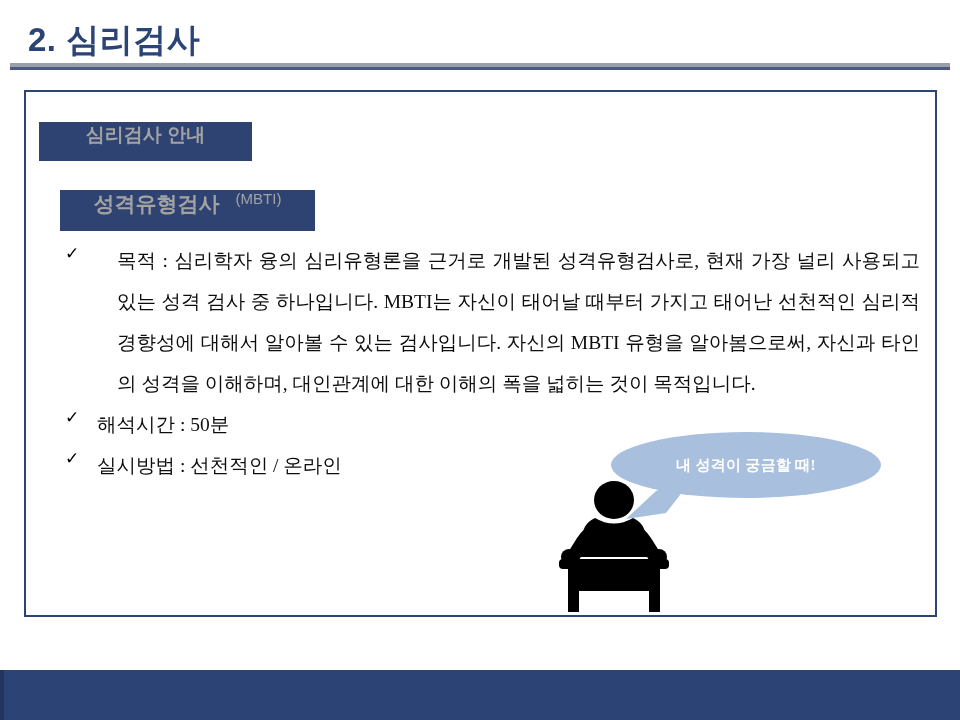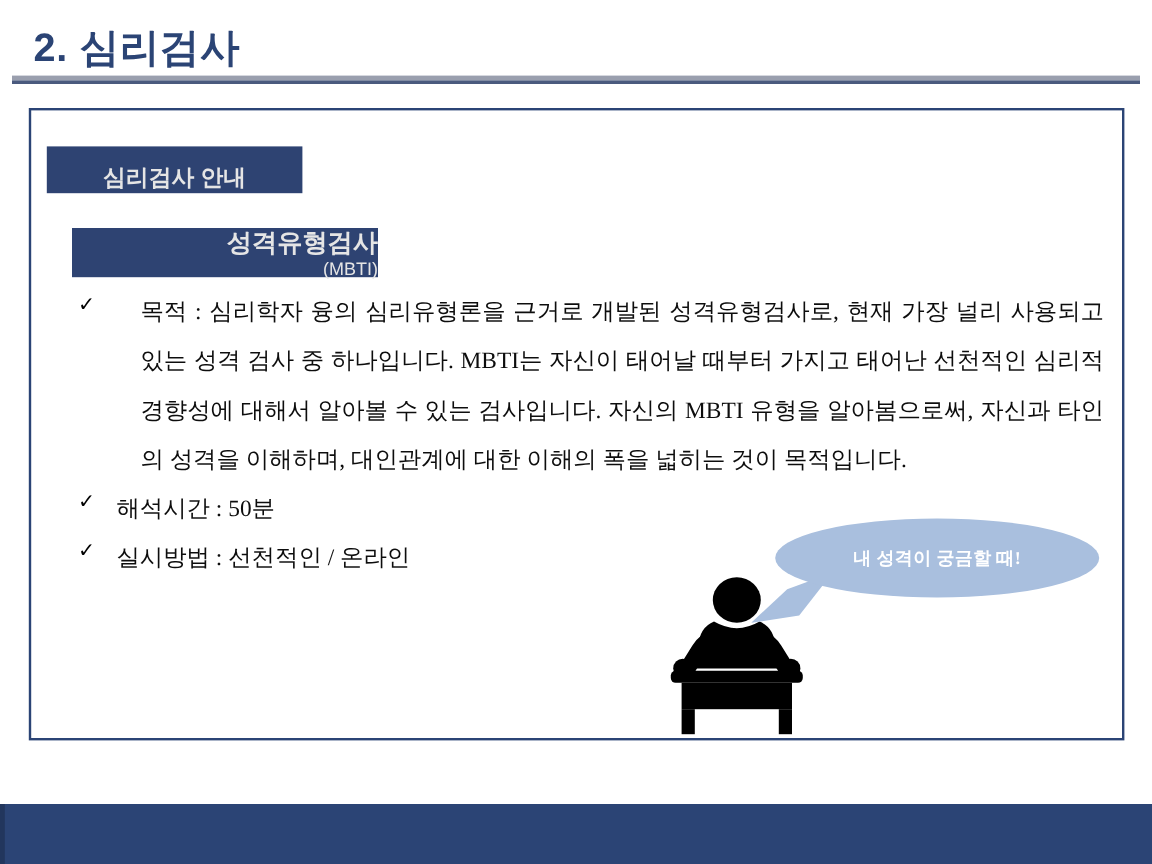--- a/index.html
+++ b/index.html
@@ -52,42 +52,41 @@
     height: 527px;
     border: 2px solid #2b4475;
     background: #ffffff;
     box-sizing: border-box;
   }
 
   
   .badge {
     position: absolute;
     background: #2e4372;
-    color: #e5e5e5;
+    color: #a3a3a3;
     font-family: "Liberation Sans", sans-serif;
     font-weight: bold;
     display: flex;
-    align-items: flex-end;
+    align-items: flex-start;
     justify-content: center;
     white-space: nowrap;
   }
   #badge-section {
     left: 13px;
     top: 30px;
     width: 213px;
     height: 39px;
     font-size: 19px;
   }
   #badge-test {
     left: 34px;
     top: 98px;
     width: 255px;
     height: 41px;
     font-size: 21px;
-    flex-direction: column;
   }
   #badge-test .badge-sub {
     font-size: 15px;
     font-weight: normal;
     margin-left: 16px;
   }
 
   
   #bullet-list {
     position: absolute;
@@ -124,21 +123,21 @@
     margin-left: 20px;
   }
   .bullet-text.single {
     text-align: left;
     white-space: nowrap;
   }
 
   
   #speech-bubble {
     position: absolute;
-    left: 620px;
+    left: 585px;
     top: 340px;
     width: 270px;
     height: 66px;
     background: #a9bfde;
     border-radius: 50% / 50%;
     display: flex;
     align-items: center;
     justify-content: center;
     z-index: 4;
   }

